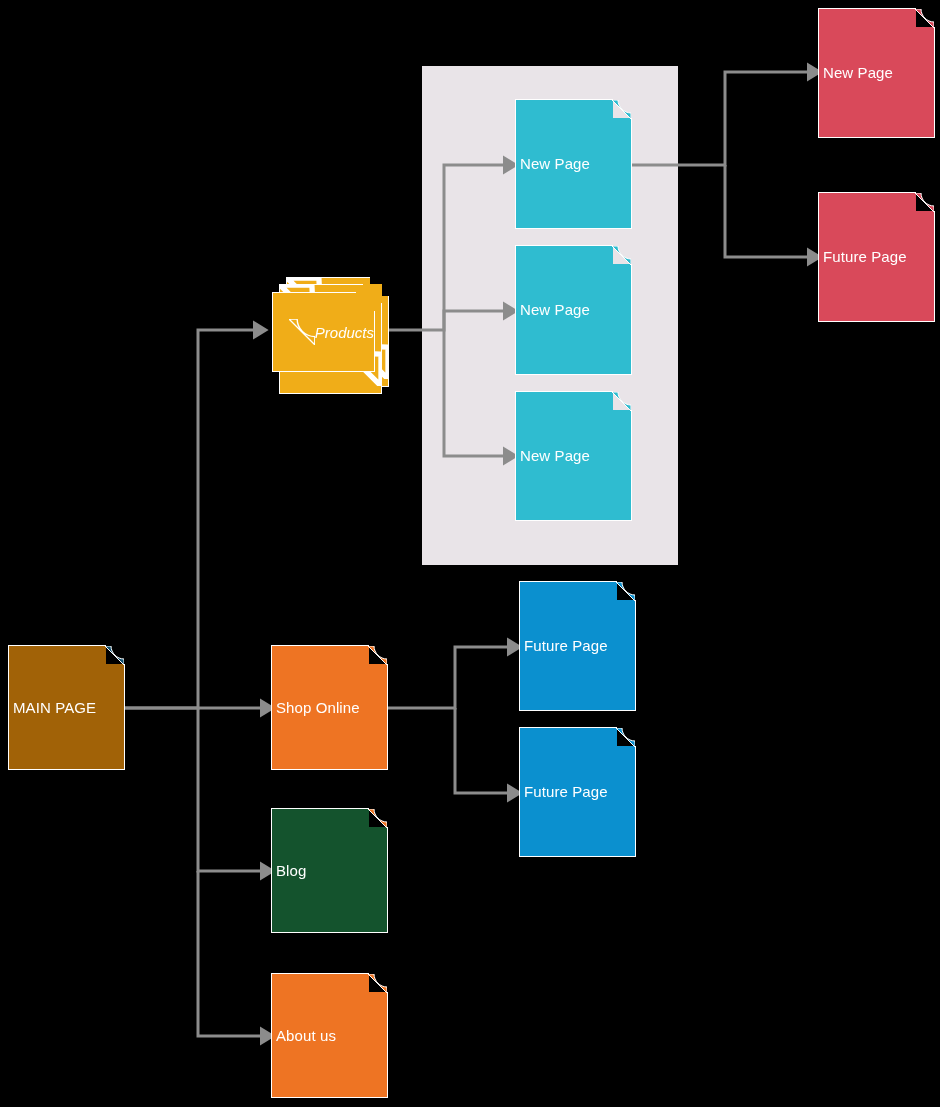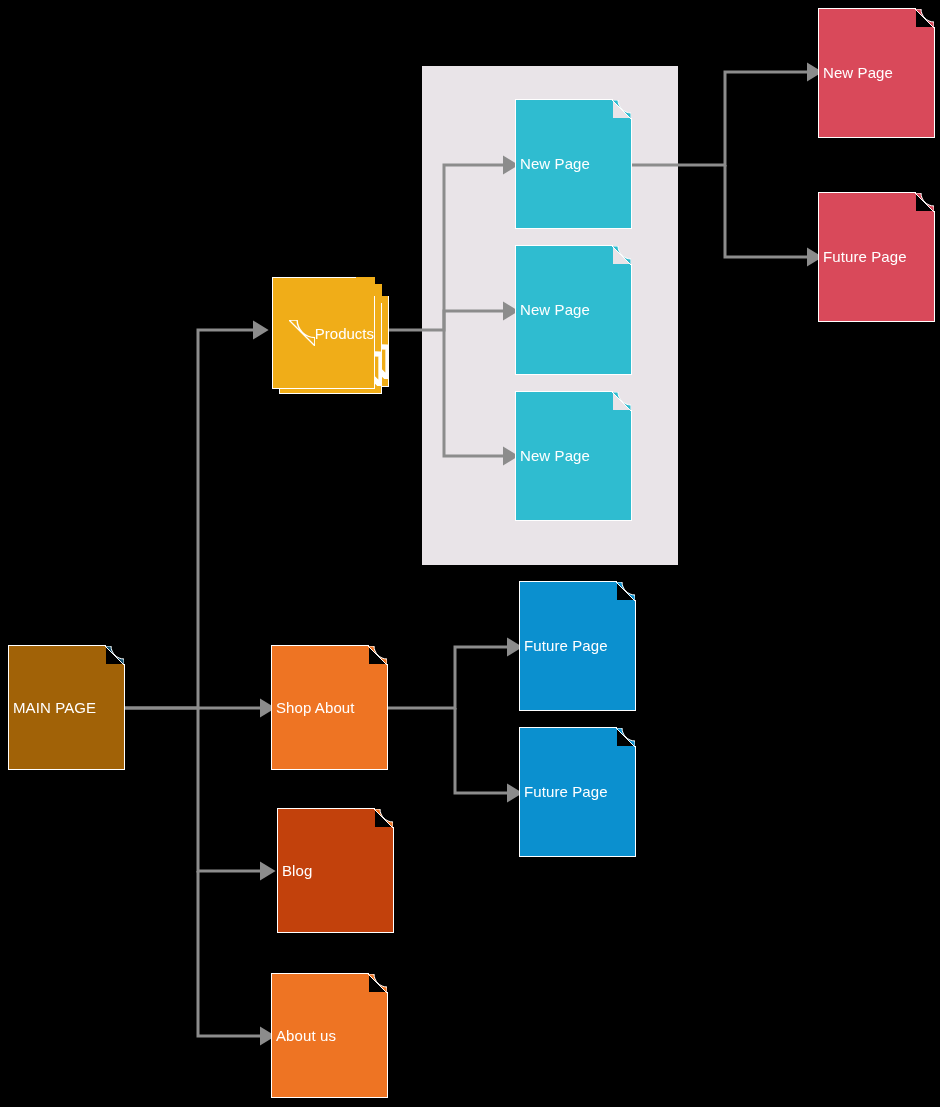--- a/index.html
+++ b/index.html
@@ -127,21 +127,21 @@
         </svg>
         <span class="label">MAIN PAGE</span>
       </div>
       <div class="stack" style="left: 272px; top: 277px; width: 117px; height: 124px;">
         <div class="sheet" style="left: 14px; top: 0px; width: 103px; height: 110px; background: rgb(240, 173, 24);"><div class="fold-cut" style="background: rgb(0, 0, 0);"></div><svg class="fold-flap" viewBox="0 0 19 19">
             <path d="M0,0 L19,19 L19,13 C12,13 6,7 6,0 Z" fill="#f0ad18" stroke="#ffffff" stroke-width="1"></path>
           </svg></div>
         <div class="sheet" style="left: 7px; top: 7px; width: 103px; height: 110px; background: rgb(240, 173, 24);"><div class="fold-cut" style="background: rgb(240, 173, 24);"></div><svg class="fold-flap" viewBox="0 0 19 19">
             <path d="M0,0 L19,19 L19,13 C12,13 6,7 6,0 Z" fill="#f0ad18" stroke="#ffffff" stroke-width="1"></path>
           </svg></div>
-        <div class="sheet top-sheet" style="left: 0px; top: 0; width: 103px; height: 112px; background: rgb(240, 173, 24);">
+        <div class="sheet top-sheet" style="left: 0px; top: 15px; width: 103px; height: 80px; background: rgb(240, 173, 24); font-style: italic;">
           <div class="fold-cut" style="background: rgb(240, 173, 24);"></div>
           <svg class="fold-flap" viewBox="0 0 19 19">
             <path d="M0,0 L19,19 L19,13 C12,13 6,7 6,0 Z" fill="#f0ad18" stroke="#ffffff" stroke-width="1"></path>
           </svg>
           <span class="label">Products</span>
         </div>
       </div>
       <div class="node" style="left: 515px; top: 99px; width: 117px; height: 130px; background: rgb(47, 188, 208);">
         <div class="fold-cut" style="background: rgb(233, 228, 232);"></div>
         <svg class="fold-flap" viewBox="0 0 19 19">
@@ -175,37 +175,37 @@
         <svg class="fold-flap" viewBox="0 0 19 19">
           <path d="M0,0 L19,19 L19,13 C12,13 6,7 6,0 Z" fill="#d9495a" stroke="#ffffff" stroke-width="1"></path>
         </svg>
         <span class="label">Future Page</span>
       </div>
       <div class="node" style="left: 271px; top: 645px; width: 117px; height: 125px; background: rgb(238, 116, 35);">
         <div class="fold-cut" style="background: rgb(0, 0, 0);"></div>
         <svg class="fold-flap" viewBox="0 0 19 19">
           <path d="M0,0 L19,19 L19,13 C12,13 6,7 6,0 Z" fill="#ee7423" stroke="#ffffff" stroke-width="1"></path>
         </svg>
-        <span class="label">Shop About</span>
+        <span class="label">Shop Online</span>
       </div>
       <div class="node" style="left: 519px; top: 581px; width: 117px; height: 130px; background: rgb(11, 144, 207);">
         <div class="fold-cut" style="background: rgb(0, 0, 0);"></div>
         <svg class="fold-flap" viewBox="0 0 19 19">
           <path d="M0,0 L19,19 L19,13 C12,13 6,7 6,0 Z" fill="#0b90cf" stroke="#ffffff" stroke-width="1"></path>
         </svg>
         <span class="label">Future Page</span>
       </div>
       <div class="node" style="left: 519px; top: 727px; width: 117px; height: 130px; background: rgb(11, 144, 207);">
         <div class="fold-cut" style="background: rgb(0, 0, 0);"></div>
         <svg class="fold-flap" viewBox="0 0 19 19">
           <path d="M0,0 L19,19 L19,13 C12,13 6,7 6,0 Z" fill="#0b90cf" stroke="#ffffff" stroke-width="1"></path>
         </svg>
         <span class="label">Future Page</span>
       </div>
-      <div class="node" style="left: 277px; top: 808px; width: 117px; height: 125px; background: #c2410c;">
+      <div class="node" style="left: 271px; top: 808px; width: 117px; height: 125px; background: #14532d;">
         <div class="fold-cut" style="background: rgb(0, 0, 0);"></div>
         <svg class="fold-flap" viewBox="0 0 19 19">
           <path d="M0,0 L19,19 L19,13 C12,13 6,7 6,0 Z" fill="#ee7423" stroke="#ffffff" stroke-width="1"></path>
         </svg>
         <span class="label">Blog</span>
       </div>
       <div class="node" style="left: 271px; top: 973px; width: 117px; height: 125px; background: rgb(238, 116, 35); align-items: center;">
         <div class="fold-cut" style="background: rgb(0, 0, 0);"></div>
         <svg class="fold-flap" viewBox="0 0 19 19">
           <path d="M0,0 L19,19 L19,13 C12,13 6,7 6,0 Z" fill="#ee7423" stroke="#ffffff" stroke-width="1"></path>

